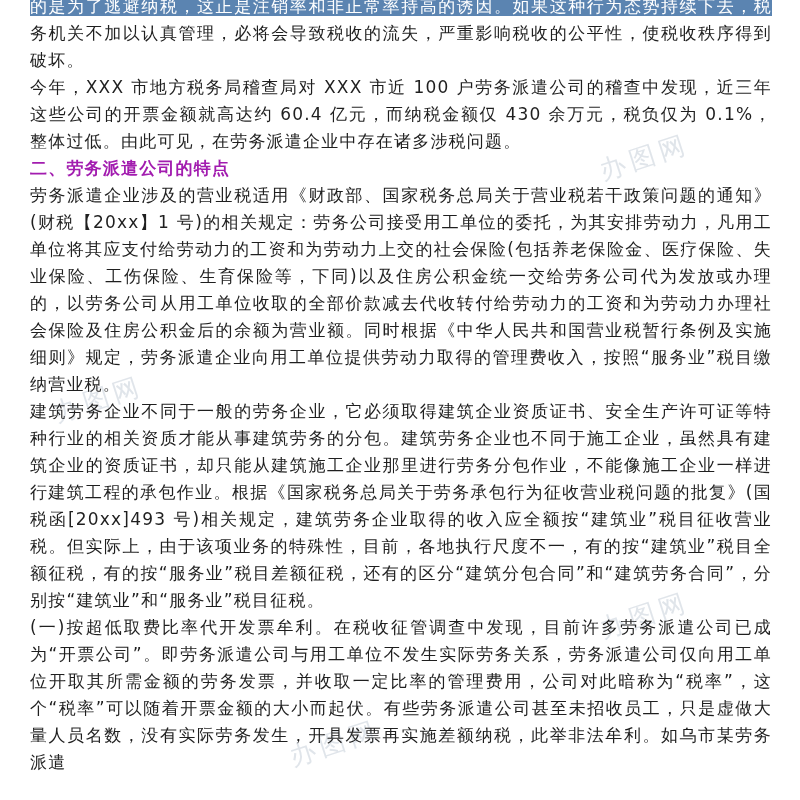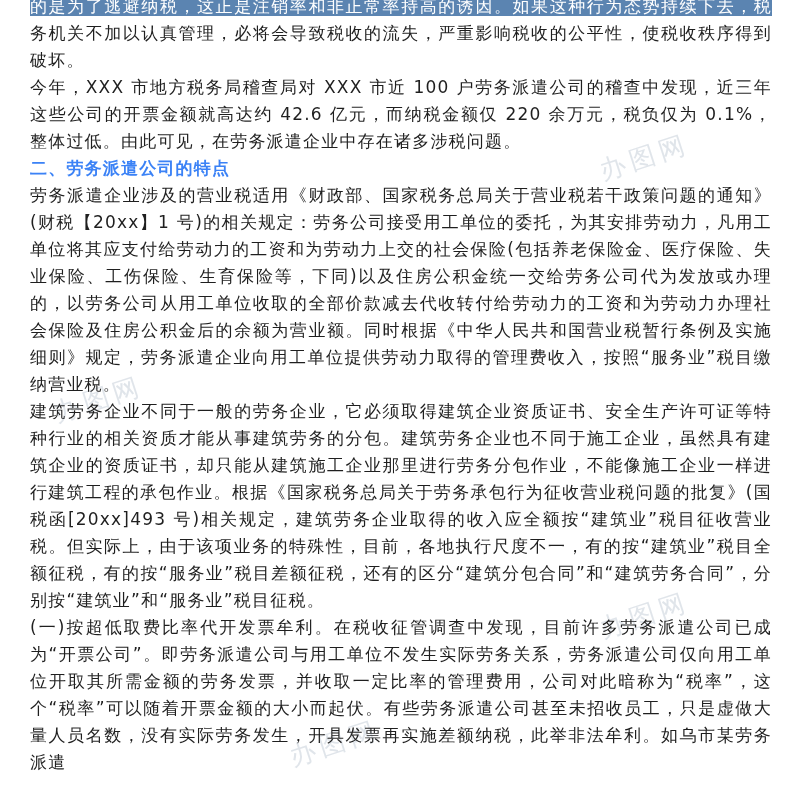--- a/index.html
+++ b/index.html
@@ -49,38 +49,38 @@
     text-align: justify;
     text-justify: inter-ideograph;
     word-break: break-all;
   }
   .block {
     margin: 0;
     padding: 0;
   }
   .heading {
     font-weight: bold;
-    color: #3b82f6;
+    color: #a21caf;
   }
   .selected {
     background: #5b84b1;
     color: #ffffff;
   }
 </style>
 </head>
 <body>
 
 <div class="page">
   <div class="watermark-layer">
     <div class="wm wm1">办图网</div>
     <div class="wm wm2">办图网</div>
     <div class="wm wm3">办图网</div>
     <div class="wm wm4">办图网</div>
   </div>
   <div class="content" id="content">
       <p class="block body"><span class="selected">的是为了逃避纳税，这正是注销率和非正常率持高的诱因。如果这种行为态势持续下去，税</span>务机关不加以认真管理，必将会导致税收的流失，严重影响税收的公平性，使税收秩序得到破坏。</p>
-      <p class="block body">今年，XXX 市地方税务局稽查局对 XXX 市近 100 户劳务派遣公司的稽查中发现，近三年这些公司的开票金额就高达约 42.6 亿元，而纳税金额仅 220 余万元，税负仅为 0.1%，整体过低。由此可见，在劳务派遣企业中存在诸多涉税问题。</p>
+      <p class="block body">今年，XXX 市地方税务局稽查局对 XXX 市近 100 户劳务派遣公司的稽查中发现，近三年这些公司的开票金额就高达约 60.4 亿元，而纳税金额仅 430 余万元，税负仅为 0.1%，整体过低。由此可见，在劳务派遣企业中存在诸多涉税问题。</p>
       <p class="block heading">二、劳务派遣公司的特点</p>
       <p class="block body">劳务派遣企业涉及的营业税适用《财政部、国家税务总局关于营业税若干政策问题的通知》(财税【20xx】1 号)的相关规定：劳务公司接受用工单位的委托，为其安排劳动力，凡用工单位将其应支付给劳动力的工资和为劳动力上交的社会保险(包括养老保险金、医疗保险、失业保险、工伤保险、生育保险等，下同)以及住房公积金统一交给劳务公司代为发放或办理的，以劳务公司从用工单位收取的全部价款减去代收转付给劳动力的工资和为劳动力办理社会保险及住房公积金后的余额为营业额。同时根据《中华人民共和国营业税暂行条例及实施细则》规定，劳务派遣企业向用工单位提供劳动力取得的管理费收入，按照“服务业”税目缴纳营业税。</p>
       <p class="block body">建筑劳务企业不同于一般的劳务企业，它必须取得建筑企业资质证书、安全生产许可证等特种行业的相关资质才能从事建筑劳务的分包。建筑劳务企业也不同于施工企业，虽然具有建筑企业的资质证书，却只能从建筑施工企业那里进行劳务分包作业，不能像施工企业一样进行建筑工程的承包作业。根据《国家税务总局关于劳务承包行为征收营业税问题的批复》(国税函[20xx]493 号)相关规定，建筑劳务企业取得的收入应全额按“建筑业”税目征收营业税。但实际上，由于该项业务的特殊性，目前，各地执行尺度不一，有的按“建筑业”税目全额征税，有的按“服务业”税目差额征税，还有的区分“建筑分包合同”和“建筑劳务合同”，分别按“建筑业”和“服务业”税目征税。</p>
       <p class="block body">(一)按超低取费比率代开发票牟利。在税收征管调查中发现，目前许多劳务派遣公司已成为“开票公司”。即劳务派遣公司与用工单位不发生实际劳务关系，劳务派遣公司仅向用工单位开取其所需金额的劳务发票，并收取一定比率的管理费用，公司对此暗称为“税率”，这个“税率”可以随着开票金额的大小而起伏。有些劳务派遣公司甚至未招收员工，只是虚做大量人员名数，没有实际劳务发生，开具发票再实施差额纳税，此举非法牟利。如乌市某劳务派遣</p>
     </div>
 </div>
 
 </body></html>

